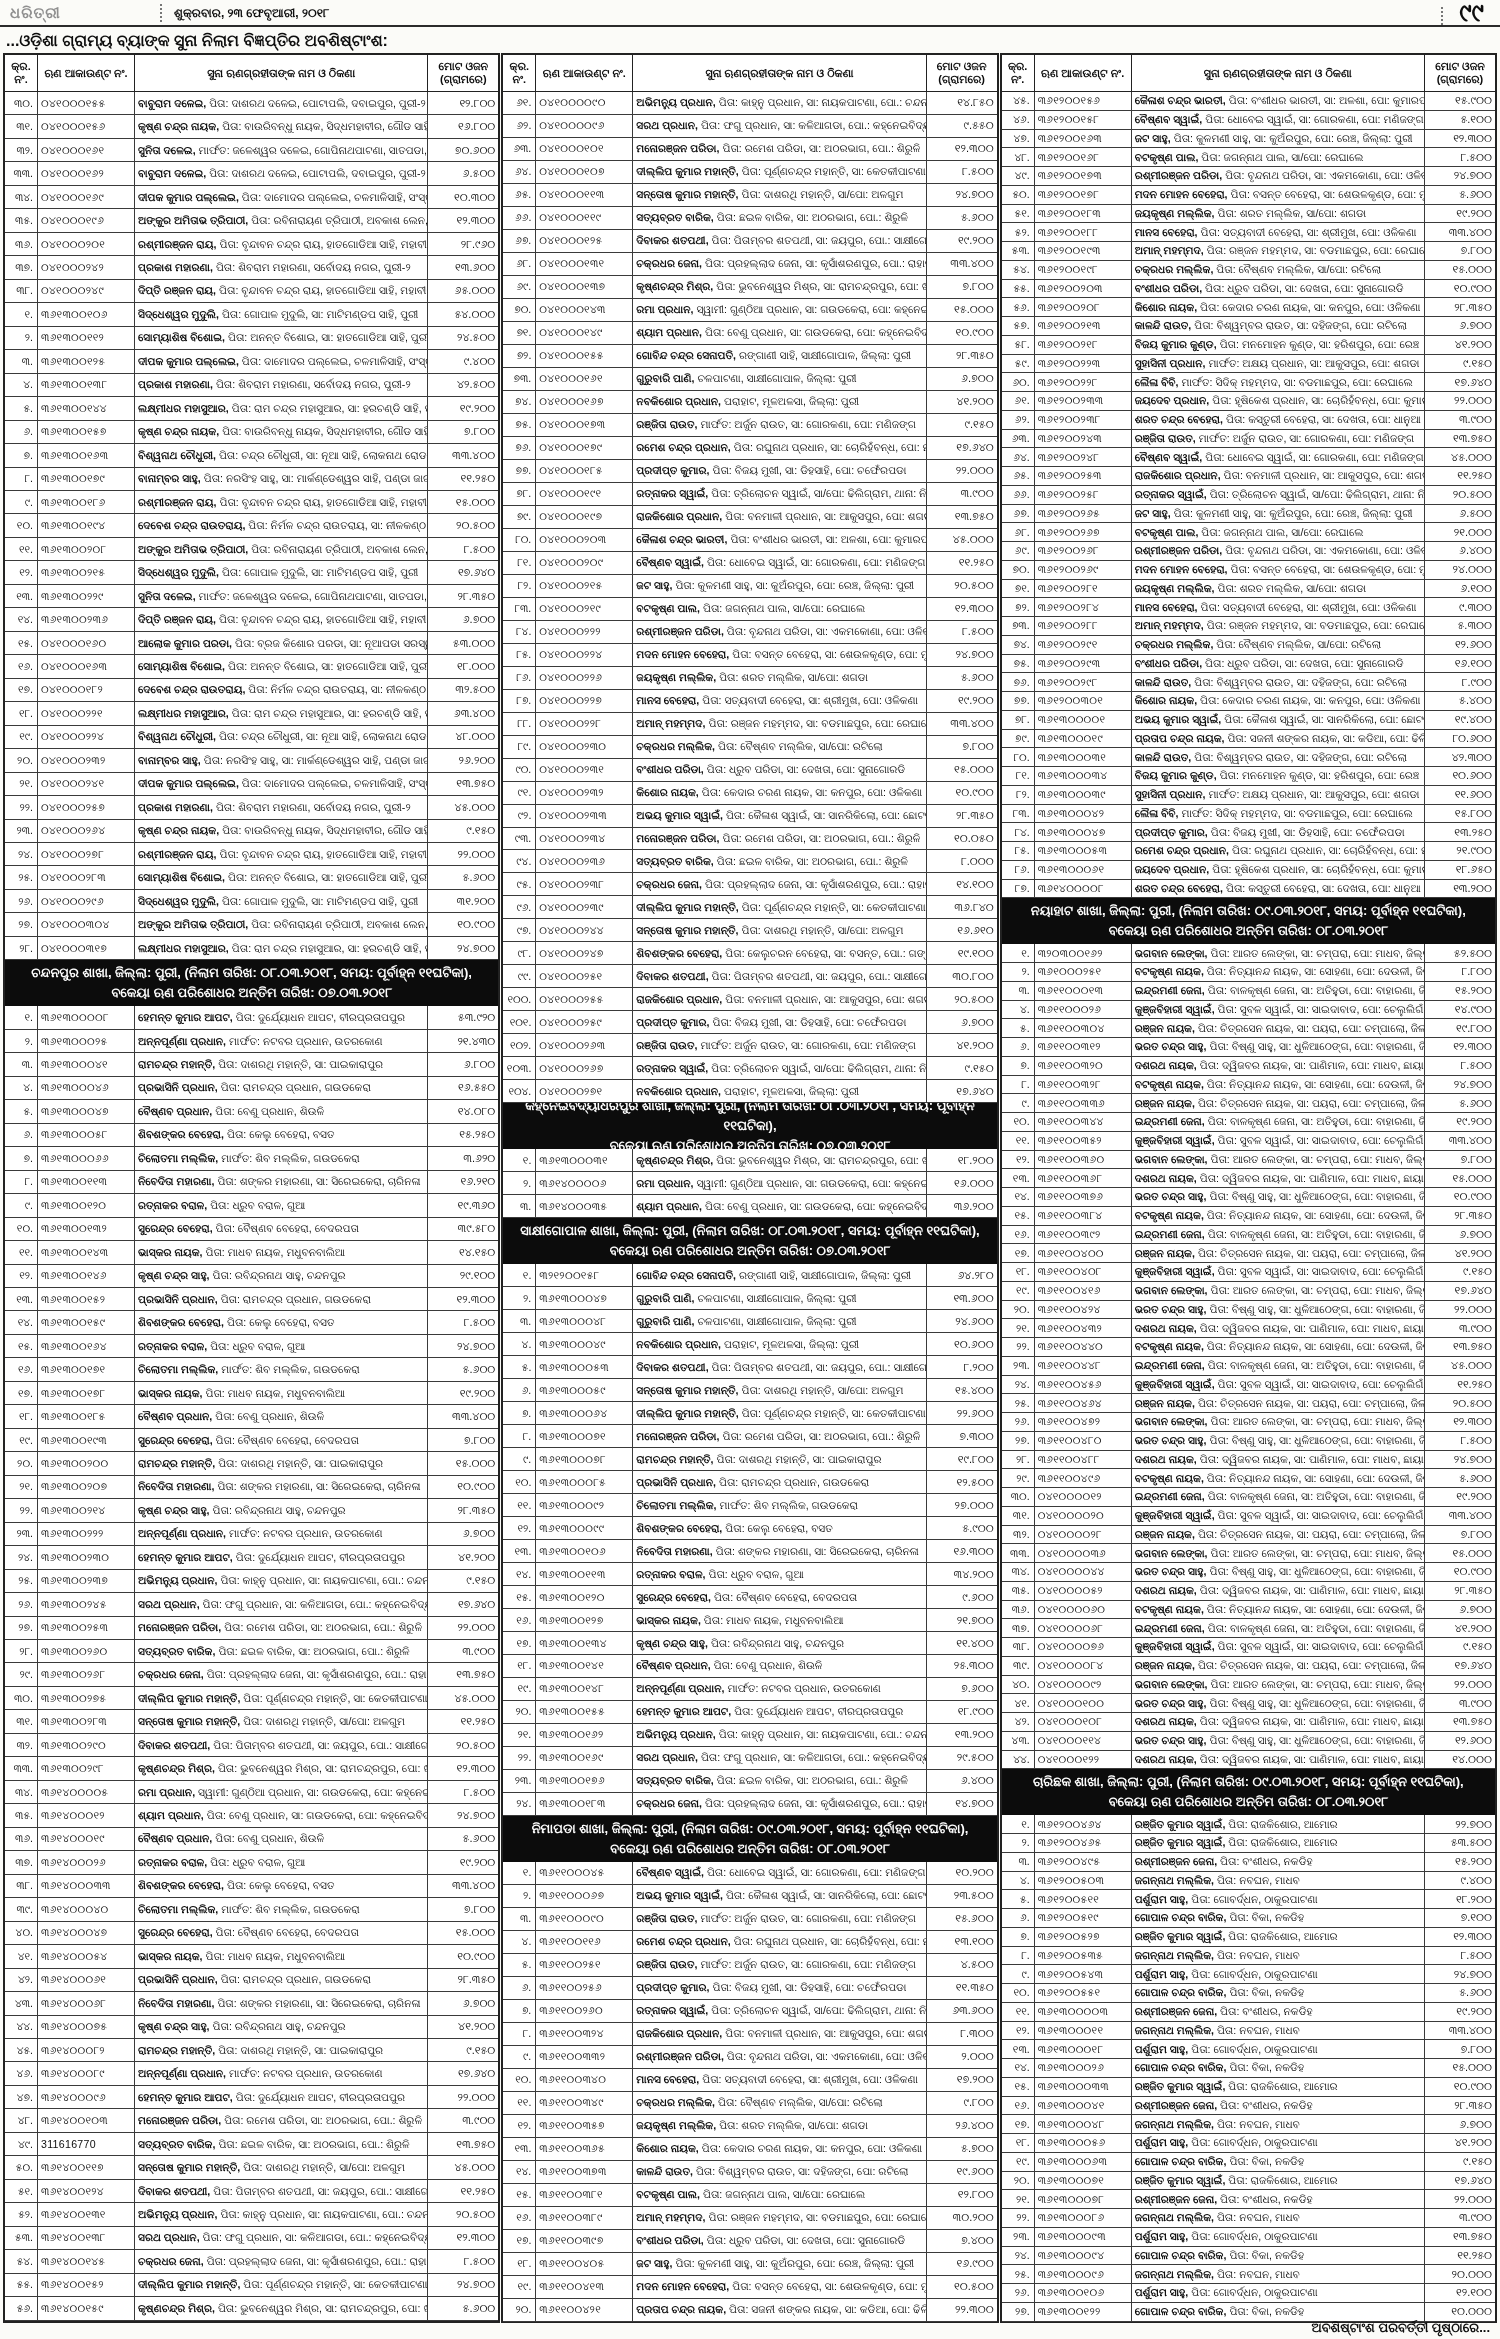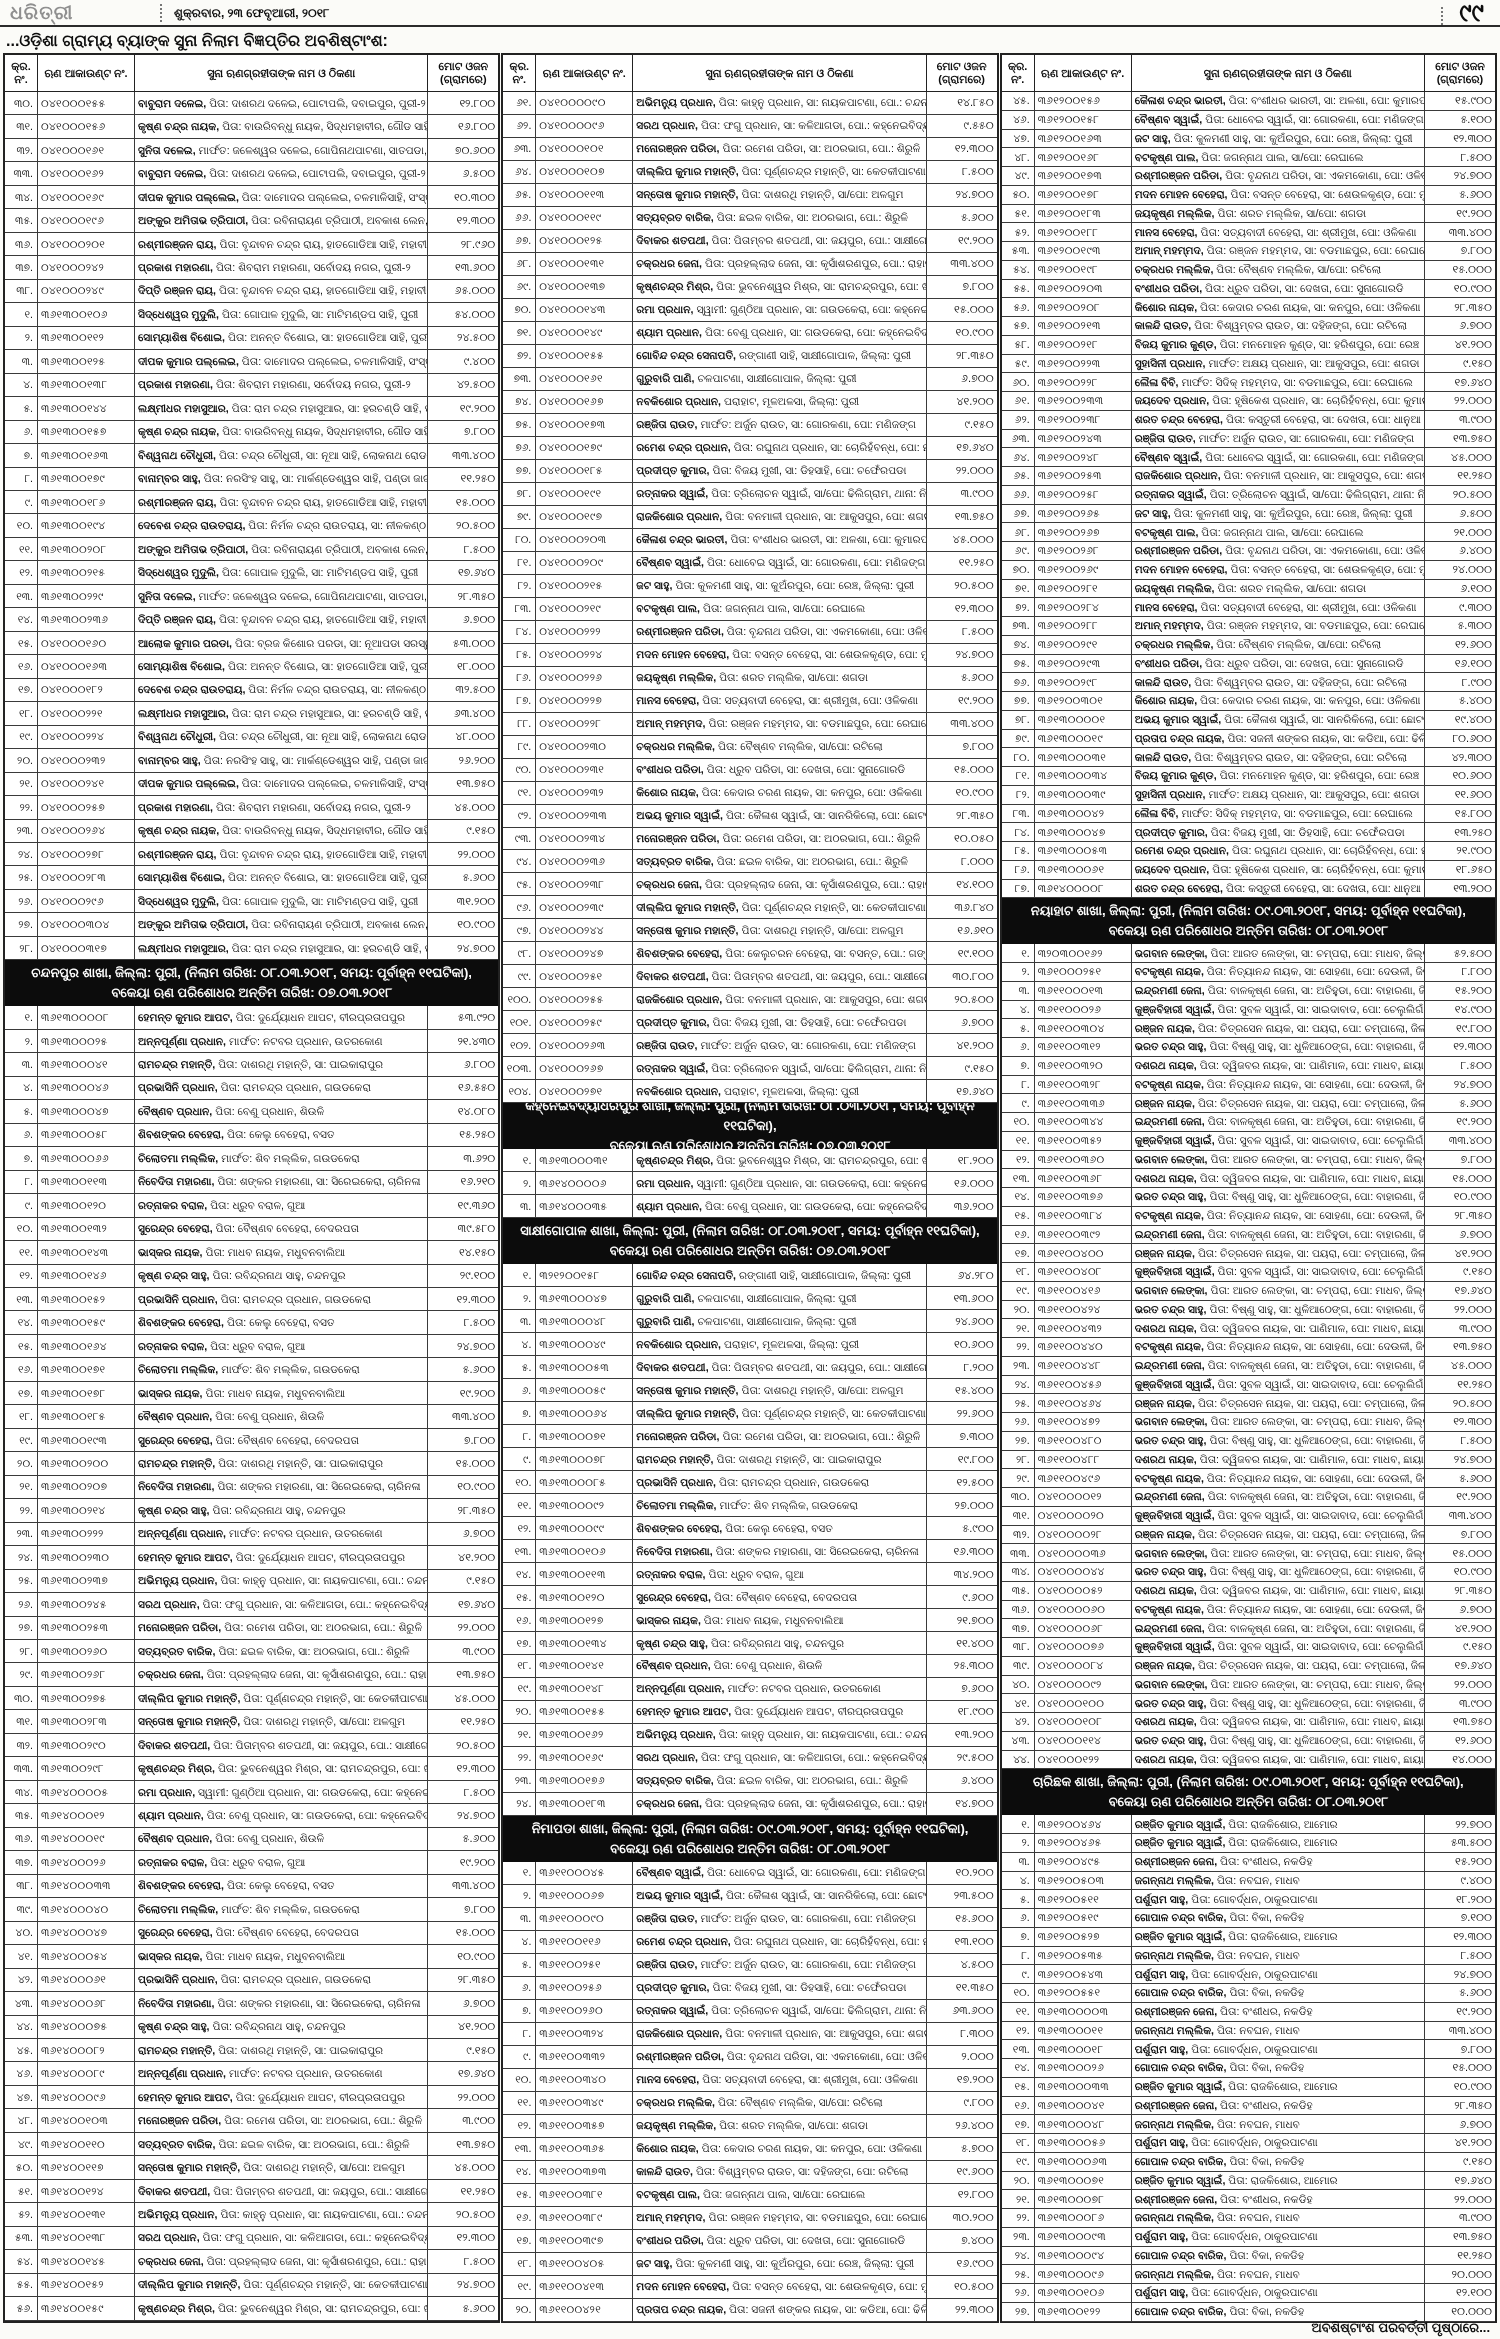--- a/index.html
+++ b/index.html
@@ -2,21 +2,21 @@
 <html><head>
 <meta charset="utf-8">
 <style>
   html,body{margin:0;padding:0;}
   body{
     width:1500px;height:2339px;overflow:hidden;background:#fbfbf8;color:#0d0d0d;
     font-family:"Liberation Sans", sans-serif;position:relative;
   }
   
   .masthead{height:25px;display:flex;align-items:center;border-bottom:2px solid #2b2b2b;}
-  .logo{font-size:19px;font-weight:bold;color:#8f8f8f;letter-spacing:1px;margin-left:10px;width:138px;}
+  .logo{font-size:15px;font-weight:bold;color:#8f8f8f;letter-spacing:1px;margin-left:10px;width:138px;}
   .vdot{border-left:2px dotted #767676;height:18px;margin:0 12px;}
   .dateline{font-size:12px;font-weight:bold;}
   .pgwrap{margin-left:auto;display:flex;align-items:flex-end;}
   .pagenum{font-size:25px;font-weight:bold;padding:0 16px 0 4px;line-height:1;}
   .contline{font-size:16px;font-weight:bold;padding:5px 0 3px 6px;}
   
   .cols{display:flex;gap:1px;padding:0 3px;}
   .col{flex:1 1 0;display:flex;flex-direction:column;height:2266px;border:2px solid #222;background:#fff;min-width:0;}
   .thead{flex:0 0 36px;display:grid;grid-template-columns:33px 97px 1fr 70px;border-bottom:1.5px solid #222;
          font-weight:bold;font-size:11px;line-height:1.15;}
@@ -819,21 +819,21 @@
         <div class="c sl">୪୮.</div>
         <div class="c ac">୩୬୧୪୦୦୧୦୩</div>
         <div class="c nm">
           <b>ମନୋରଞ୍ଜନ ପରିଡା,</b>
           <span> ପିତା: ରମେଶ ପରିଡା, ସା: ଅଠରଭାଗ, ପୋ.: ଶିରୁଳି</span>
         </div>
         <div class="c wt">୩.୯୦୦</div>
       </div>
       <div class="row">
         <div class="c sl">୪୯.</div>
-        <div class="c ac">୩୬୧୪୦୦୧୧୦</div>
+        <div class="c ac">311616770</div>
         <div class="c nm">
           <b>ସତ୍ୟବ୍ରତ ବାରିକ,</b>
           <span> ପିତା: ଛଇଳ ବାରିକ, ସା: ଅଠରଭାଗ, ପୋ.: ଶିରୁଳି</span>
         </div>
         <div class="c wt">୧୩.୭୫୦</div>
       </div>
       <div class="row">
         <div class="c sl">୫୦.</div>
         <div class="c ac">୩୬୧୪୦୦୧୧୭</div>
         <div class="c nm">

